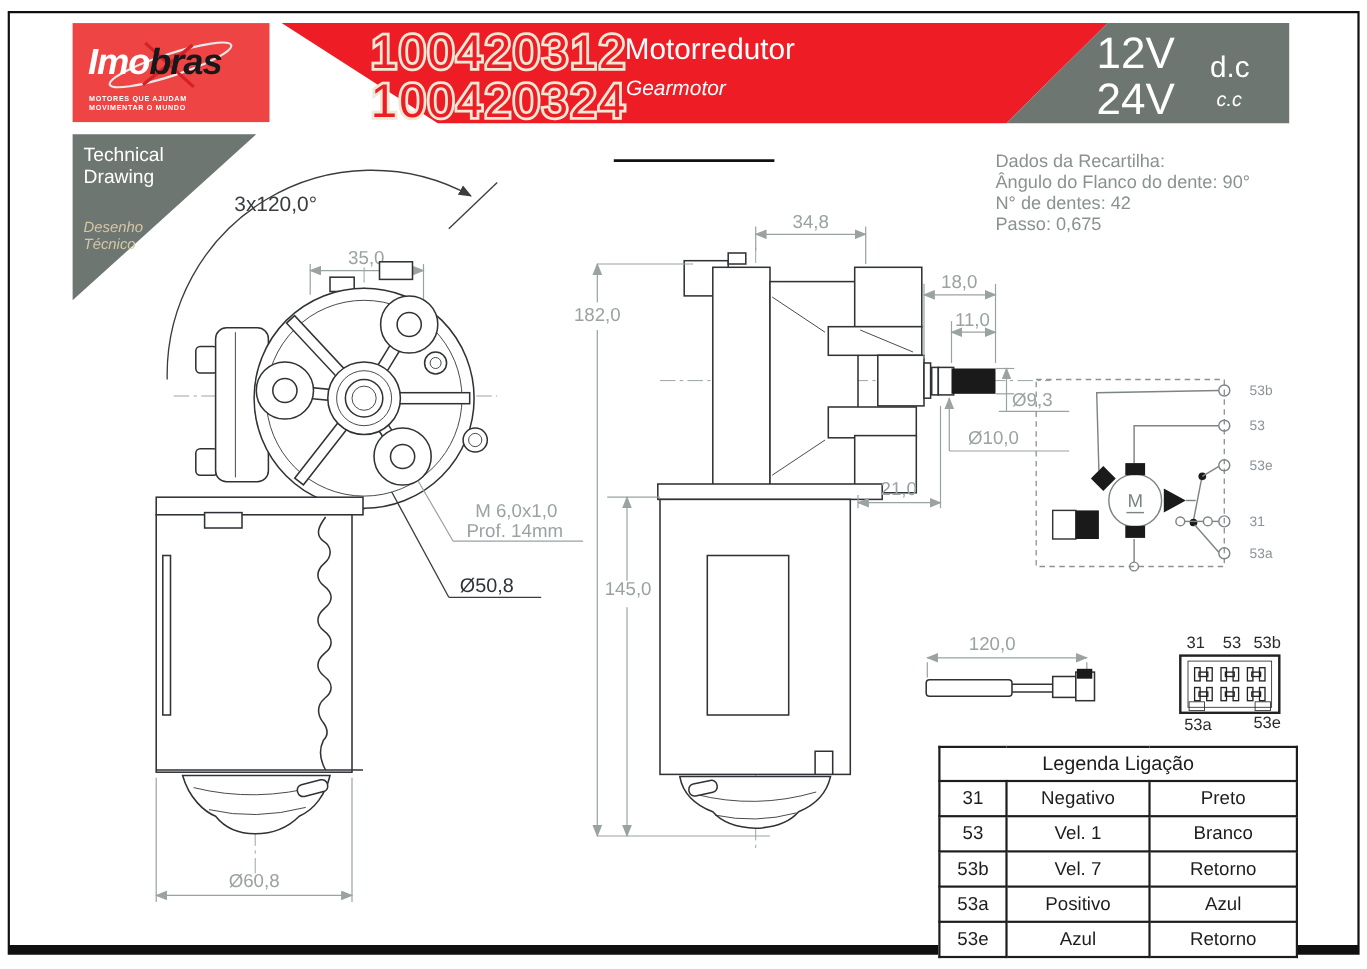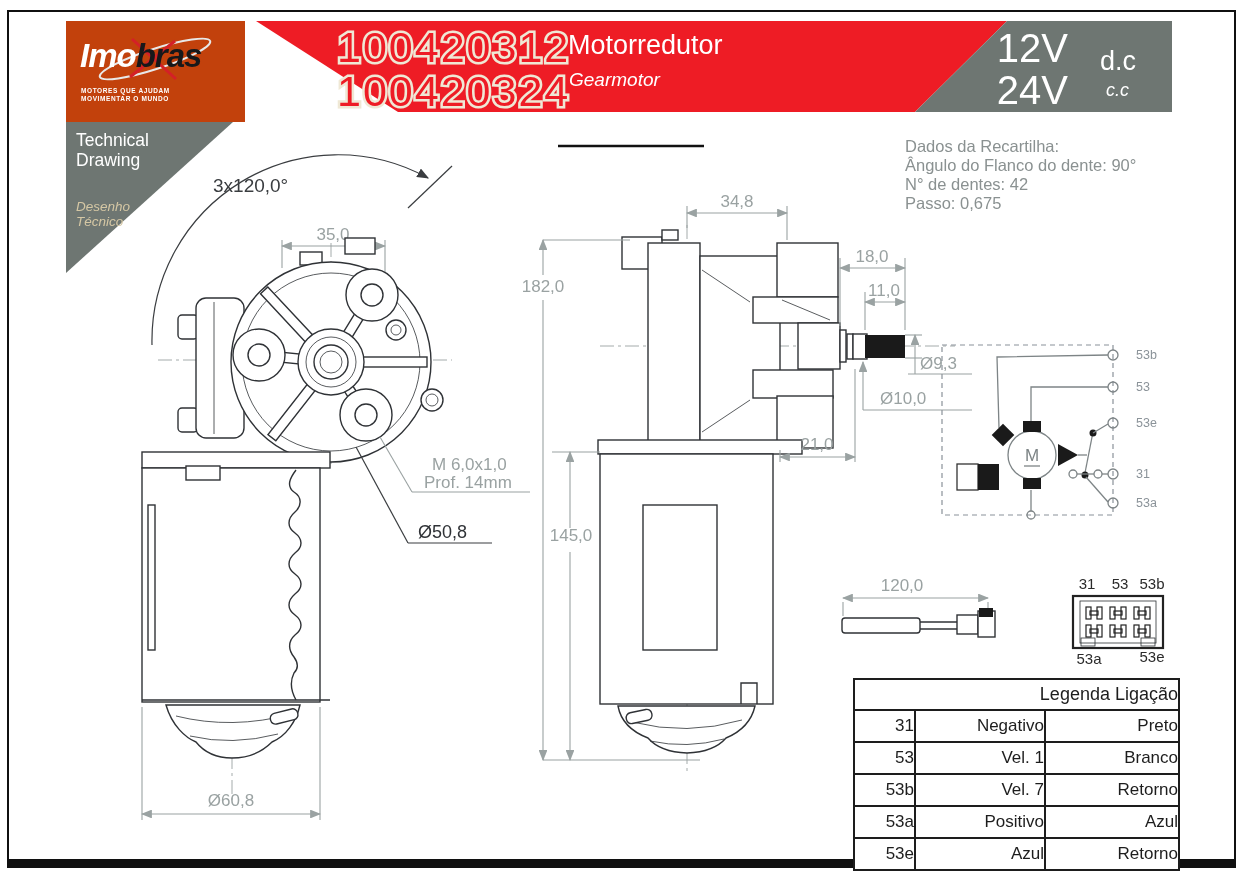--- a/index.html
+++ b/index.html
@@ -2,30 +2,30 @@
 <html><head>
 <meta charset="utf-8">
 <style>
   html,body{margin:0;padding:0;background:#fff;width:1243px;height:881px;position:relative;
     font-family:"Liberation Sans", sans-serif;}
   .abs{position:absolute;}
   
   #frame{left:7px;top:10px;width:1229px;height:858px;border:2px solid #101010;
     border-bottom:9px solid #101010;box-sizing:border-box;}
   
-  #logo-box{left:66px;top:21px;width:179px;height:101px;background:#c2410c;}
+  #logo-box{left:66px;top:21px;width:179px;height:90px;background:#ef4444;}
   #logo-mark{position:absolute;left:14px;top:14px;width:150px;height:46px;}
   #logo-text{position:absolute;left:0;top:2px;font-style:italic;font-weight:bold;
     font-size:33px;letter-spacing:-1px;white-space:nowrap;}
   .logo-w{color:#ffffff;} .logo-b{color:#17181a;}
   #logo-tagline{position:absolute;left:15px;top:66px;color:#ffffff;font-size:6.5px;
     font-weight:bold;letter-spacing:.6px;line-height:1.3;}
   
   #legend{left:853px;top:678px;border-collapse:collapse;background:#fff;color:#1d1d1d;}
-  #legend td{border:2px solid #1d1d1d;text-align:right;font-size:17px;padding:0;}
+  #legend td{border:2px solid #1d1d1d;text-align:center;font-size:17px;padding:0;}
   #legend td.hd{font-size:18px;height:29px;}
   #legend td{height:30px;}
   .c1{width:59px;} .c2{width:128px;} .c3{width:132px;}
   
   svg{position:absolute;left:0;top:0;}
   text{font-family:"Liberation Sans", sans-serif;}
   .ln{stroke:#2f3236;stroke-width:1.4;fill:none;}
   .lnw{stroke:#2f3236;stroke-width:1.4;fill:#ffffff;}
   .thin{stroke:#2f3236;stroke-width:0.8;fill:none;}
   .dim{stroke:#9aa2a2;stroke-width:1.1;fill:none;}

